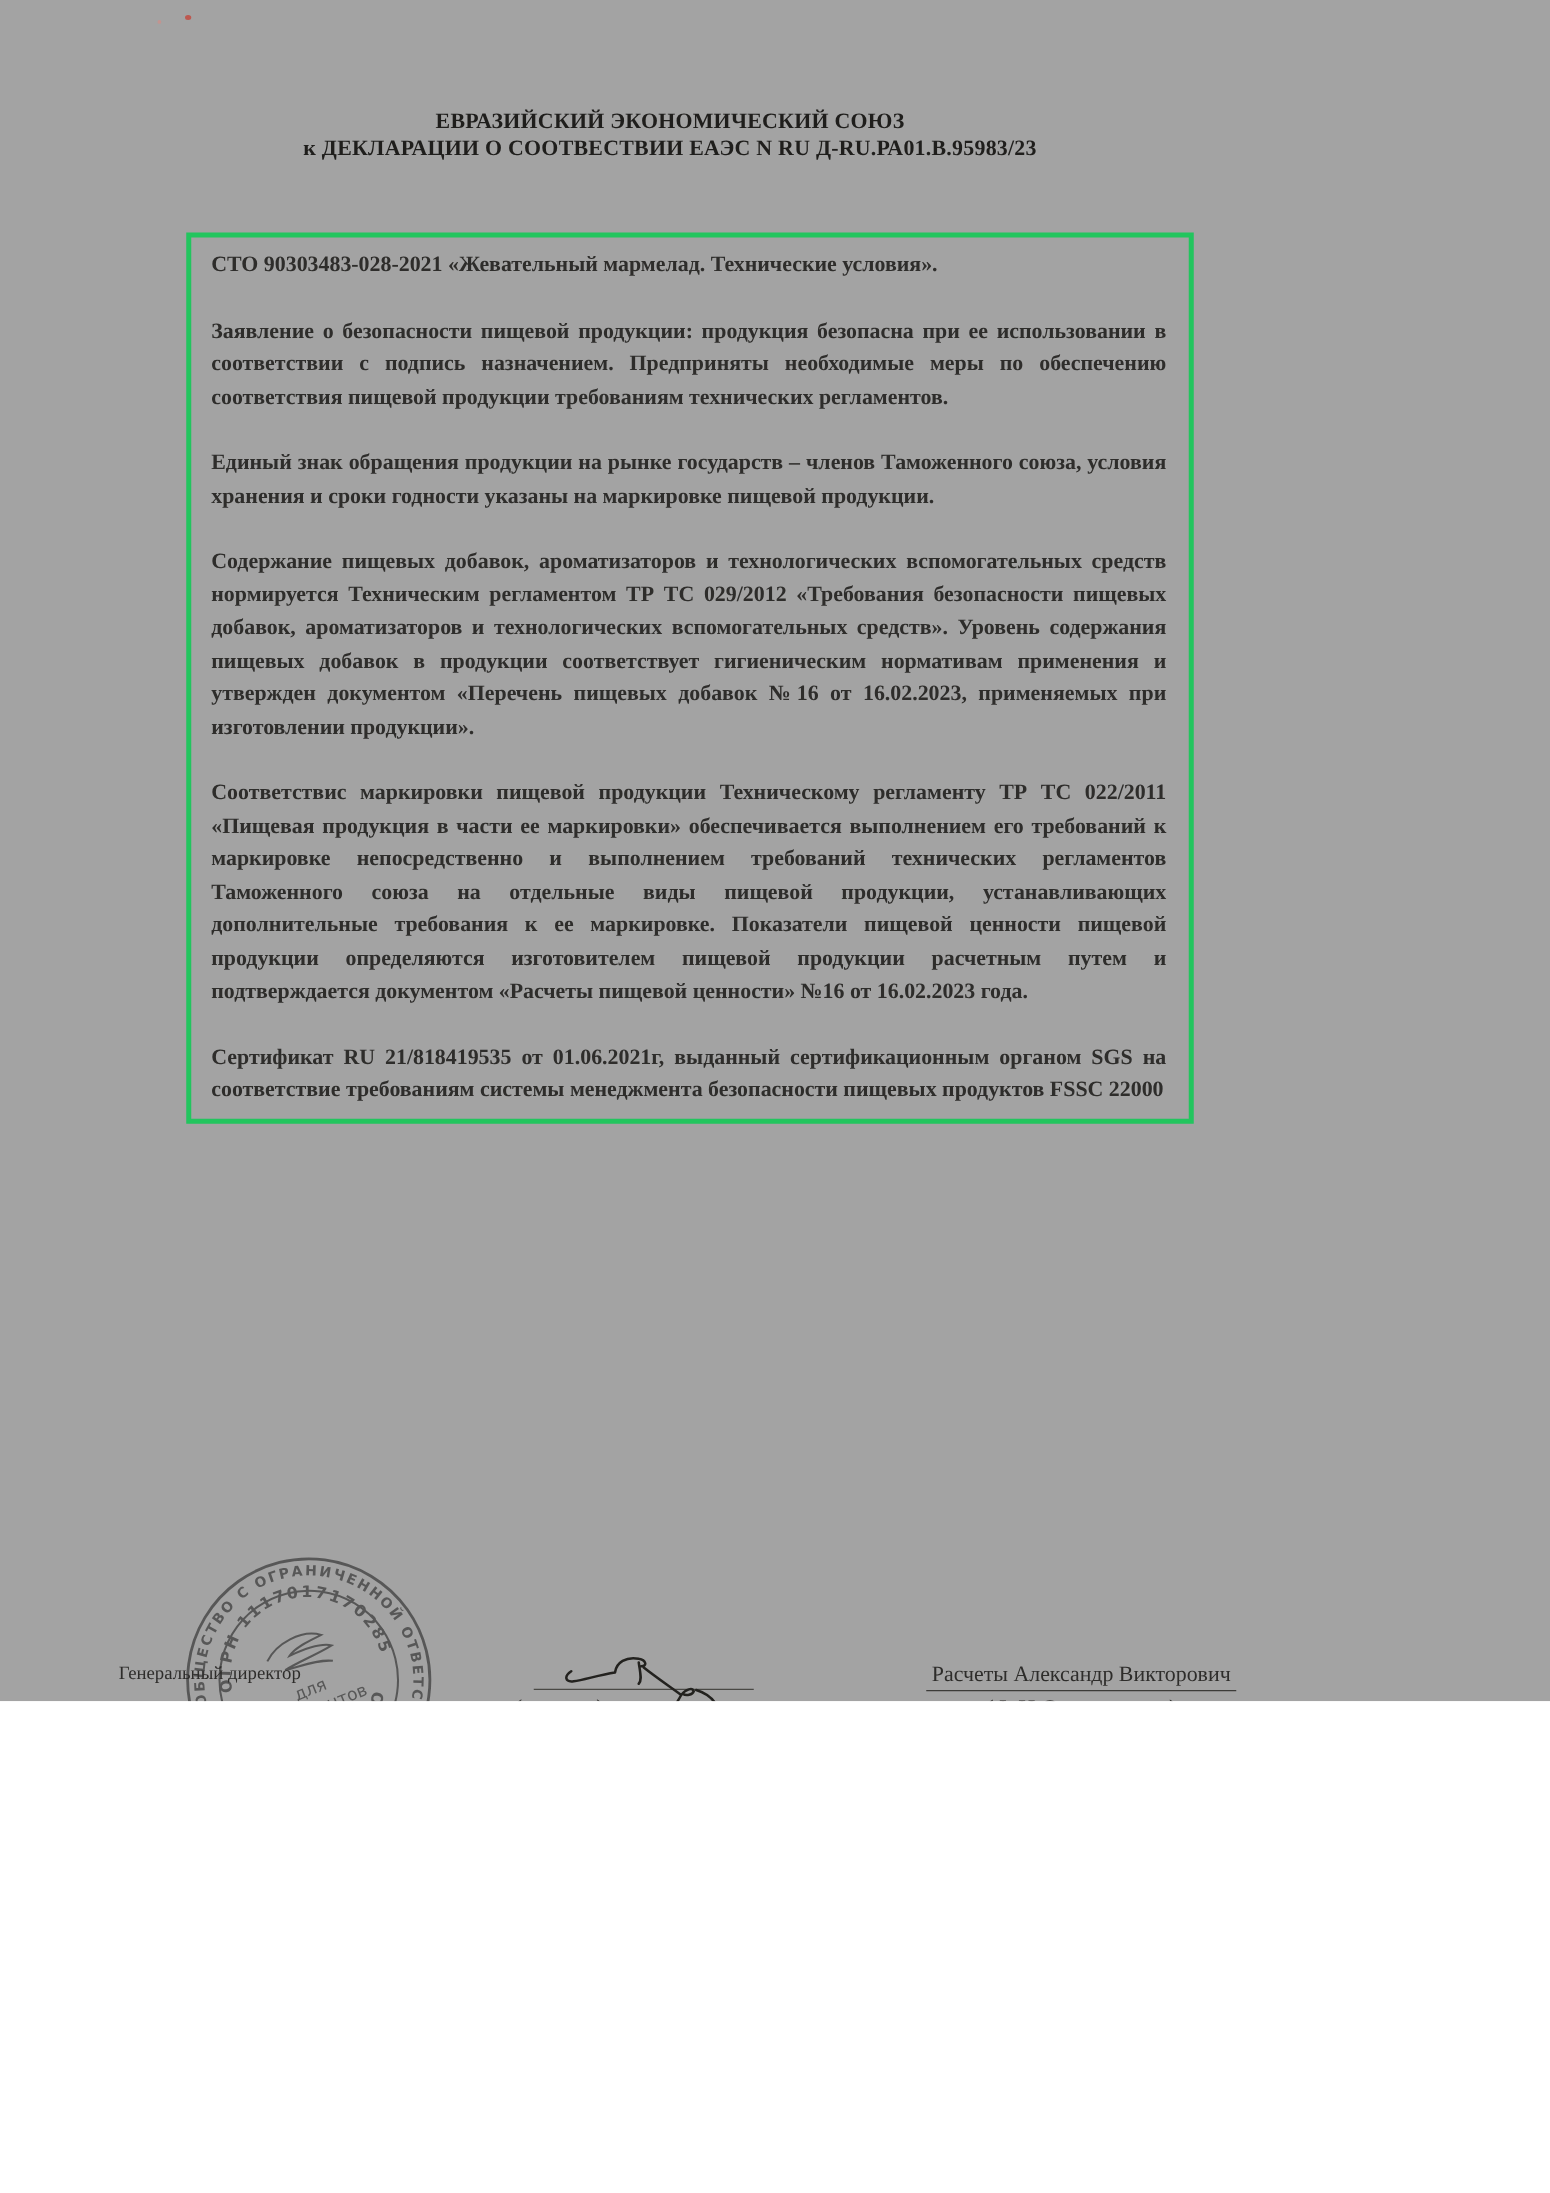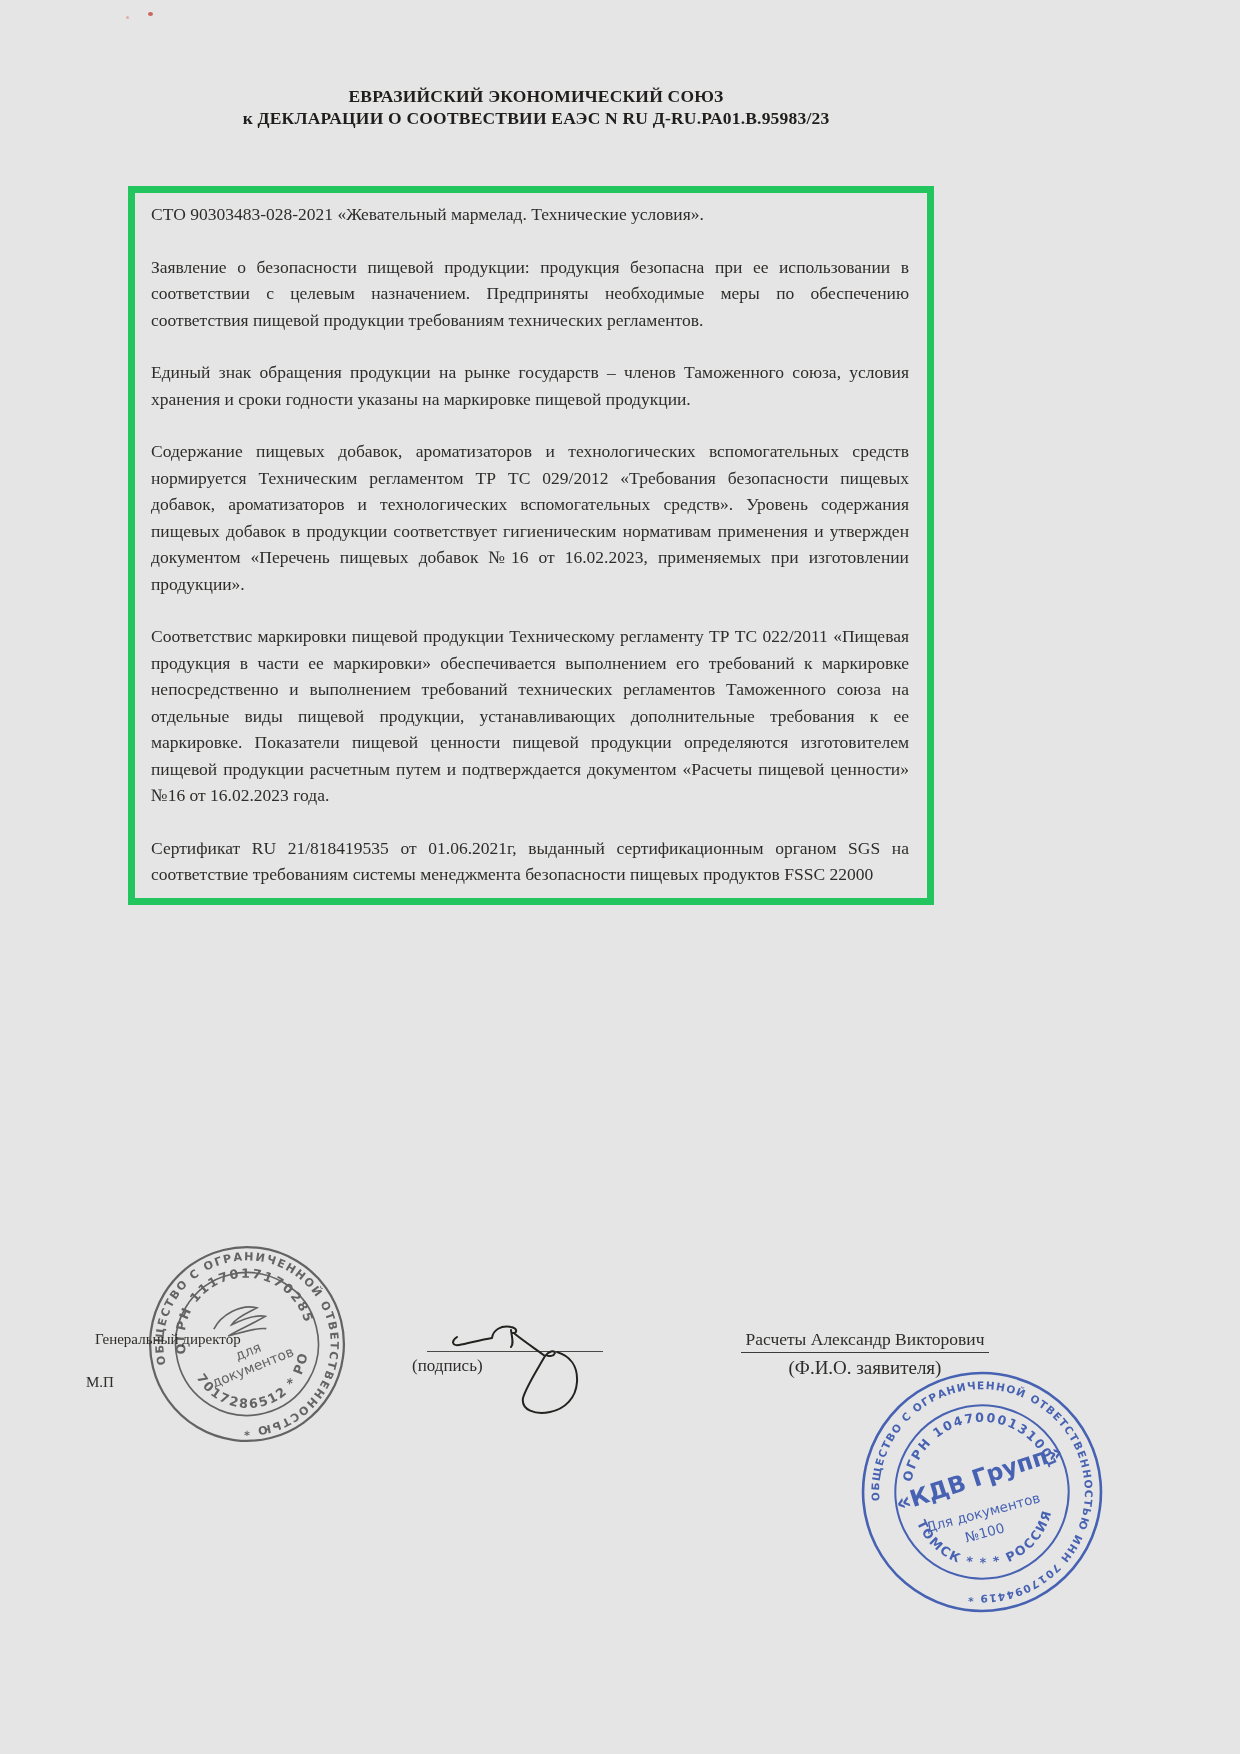--- a/index.html
+++ b/index.html
@@ -1,38 +1,39 @@
 <!DOCTYPE html>
 <html><head>
 <meta charset="utf-8">
 <style>
   html,body{margin:0;padding:0;background:#ffffff;}
   .page{
     position:relative;
-    width:1240px;height:1754px;
-    background:#e5e5e5;
+    width:1240px;height:1361px;
+    background:#a3a3a3;
     font-family:"Liberation Serif", serif;
     color:#2e2d2b;
     overflow:hidden;
   }
   .scan-speck{position:absolute;border-radius:50%;}
   .speck1{left:148px;top:12px;width:5px;height:4px;background:#c4453a;opacity:.8;}
   .speck2{left:126px;top:16px;width:3px;height:3px;background:#d98b84;opacity:.6;}
 
   .doc-header{
     position:absolute;left:133px;top:86px;width:806px;
     text-align:center;font-weight:bold;
     font-size:17.5px;line-height:21.5px;color:#1f1e1c;
     letter-spacing:.2px;
   }
   .doc-box{
-    position:absolute;left:128px;top:186px;width:806px;min-height:688px;
-    border:7px solid #22c55e;
+    position:absolute;left:149px;top:186px;width:806px;min-height:688px;
+    border:4px solid #22c55e;
     box-sizing:border-box;
     padding:8px 18px 10px 16px;
+    font-weight:bold;
   }
   .doc-box p{
     margin:0 0 0 0;
     font-size:17.5px;line-height:26.5px;
     text-align:justify;
     color:#2e2d2b;
   }
   .doc-box p + p{margin-top:26px;}
 
   .footer-label{position:absolute;font-size:15px;color:#2e2d2b;white-space:nowrap;}
@@ -76,21 +77,21 @@
   <div class="scan-speck speck1"></div>
   <div class="scan-speck speck2"></div>
 
   <header class="doc-header">
     <div>ЕВРАЗИЙСКИЙ ЭКОНОМИЧЕСКИЙ СОЮЗ</div>
     <div>к ДЕКЛАРАЦИИ О СООТВЕСТВИИ ЕАЭС N RU Д-RU.РА01.В.95983/23</div>
   </header>
 
   <section class="doc-box">
     <p>СТО 90303483-028-2021 «Жевательный мармелад. Технические условия».</p>
-    <p>Заявление о безопасности пищевой продукции: продукция безопасна при ее использовании в соответствии с целевым назначением. Предприняты необходимые меры по обеспечению соответствия пищевой продукции требованиям технических регламентов.</p>
+    <p>Заявление о безопасности пищевой продукции: продукция безопасна при ее использовании в соответствии с подпись назначением. Предприняты необходимые меры по обеспечению соответствия пищевой продукции требованиям технических регламентов.</p>
     <p>Единый знак обращения продукции на рынке государств – членов Таможенного союза, условия хранения и сроки годности указаны на маркировке пищевой продукции.</p>
     <p>Содержание пищевых добавок, ароматизаторов и технологических вспомогательных средств нормируется Техническим регламентом ТР ТС 029/2012 «Требования безопасности пищевых добавок, ароматизаторов и технологических вспомогательных средств». Уровень содержания пищевых добавок в продукции соответствует гигиеническим нормативам применения и утвержден документом «Перечень пищевых добавок №16 от 16.02.2023, применяемых при изготовлении продукции».</p>
     <p>Соответствис маркировки пищевой продукции Техническому регламенту ТР ТС 022/2011 «Пищевая продукция в части ее маркировки» обеспечивается выполнением его требований к маркировке непосредственно и выполнением требований технических регламентов Таможенного союза на отдельные виды пищевой продукции, устанавливающих дополнительные требования к ее маркировке. Показатели пищевой ценности пищевой продукции определяются изготовителем пищевой продукции расчетным путем и подтверждается документом «Расчеты пищевой ценности» №16 от 16.02.2023 года.</p>
     <p>Сертификат RU 21/818419535 от 01.06.2021г, выданный сертификационным органом SGS на соответствие требованиям системы менеджмента безопасности пищевых продуктов FSSC 22000</p>
   </section>
 
   <svg class="stamp stamp-black" viewBox="0 0 200 200">
     <defs>
       <path id="bk-outer" d="M18,100 A82,82 0 1 1 182,100 A82,82 0 1 1 18,100"></path>
       <path id="bk-top" d="M46,121 A60,60 0 1 1 154,121"></path>

